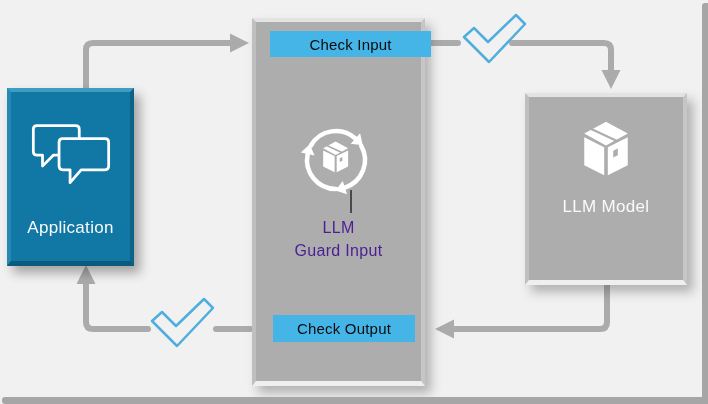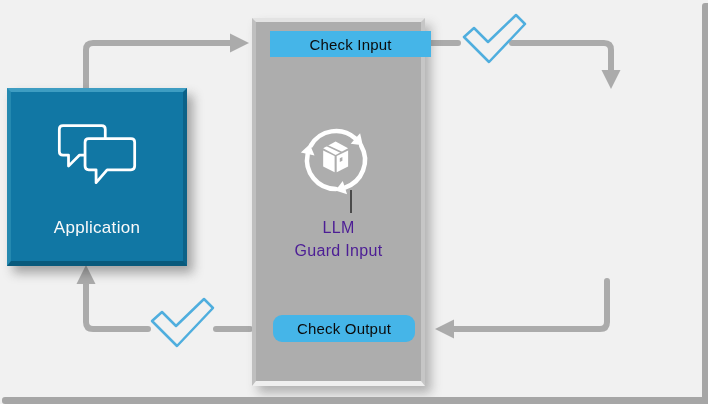--- a/index.html
+++ b/index.html
@@ -15,37 +15,37 @@
     border-top:4px solid #3E9DC2;border-left:4px solid #2589B0;
     border-right:4px solid #0C6288;border-bottom:5px solid #095A7C;
     box-shadow:6px 7px 10px rgba(40,40,40,.38);
   }
   .node-gray{
     background:#ADADAD;
     border-top:4px solid #E3E3E3;border-left:4px solid #BFBFBF;
     border-right:4px solid #C6C6C6;border-bottom:5px solid #EFEFEF;
     box-shadow:6px 7px 10px rgba(60,60,60,.35);
   }
-  .app-node{left:7px;top:88px;width:180px;height:178px;
+  .app-node{left:7px;top:88px;width:127px;height:178px;
     display:flex;flex-direction:column;align-items:center;}
   .guard-node{left:252px;top:18px;width:173px;height:368px;}
   .llm-node{left:525px;top:93px;width:162px;height:192px;
     display:flex;flex-direction:column;align-items:center;}
   .node-label{color:#FAFAFA;font-size:17px;letter-spacing:.3px;text-align:center;}
   .app-node .node-label{margin-top:28px;}
   .llm-node .node-label{margin-top:18px;}
   .app-icon{margin-top:30px;}
   .llm-icon{margin-top:22px;}
   .badge{
     position:absolute;background:#45B5E8;color:#0B0B0B;
     font-size:15px;display:flex;align-items:center;justify-content:center;
     letter-spacing:.2px;
   }
   .badge-in{left:14px;top:9px;width:161px;height:26px;}
-  .badge-out{left:17px;top:293px;width:142px;height:27px;border-radius:9px;}
+  .badge-out{left:17px;top:293px;width:142px;height:27px;}
   .guard-icon{position:absolute;left:36px;top:97px;}
   .guard-label{position:absolute;left:0;top:194px;width:100%;
     color:#4c1d95;font-size:16px;line-height:23px;text-align:center;letter-spacing:.3px;}
   .cursor-artifact{position:absolute;left:350px;top:190px;width:2px;height:23px;
     background:#4A4A4A;z-index:3;}
   .frame-right{position:absolute;top:3px;right:0;bottom:2px;width:6px;
     background:#A6A6A6;border-radius:3px 0 0 3px;z-index:4;}
   .frame-bottom{position:absolute;left:2px;right:0;bottom:0;height:7px;
     background:#A6A6A6;border-radius:3px 0 0 3px;z-index:4;}
 </style>
@@ -105,18 +105,28 @@
     </svg>
 
     <div class="guard-label">
       <div>LLM</div>
       <div>Guard Input</div>
     </div>
 
     <div class="badge badge-out">Check Output</div>
   </div>
 
+  <div class="node node-gray llm-node">
+    <svg class="llm-icon" width="58" height="60" viewBox="0 0 64 66">
+      <polygon points="32,3 56,16 32,29 8,16" fill="#FFFFFF"></polygon>
+      <line x1="14" y1="10" x2="50" y2="27" stroke="#ADADAD" stroke-width="2.5"></line>
+      <polygon points="8,20 30,31 30,62 8,51" fill="#FFFFFF"></polygon>
+      <polygon points="34,31 56,20 56,51 34,62" fill="#FFFFFF"></polygon>
+      <polygon points="40,35 45,32.5 45,40 40,42.5" fill="#ADADAD"></polygon>
+    </svg>
+    <div class="node-label">LLM Model</div>
+  </div>
 
   <div class="cursor-artifact"></div>
 
   <div class="frame-right"></div>
   <div class="frame-bottom"></div>
 </div>
 
 </body></html>

